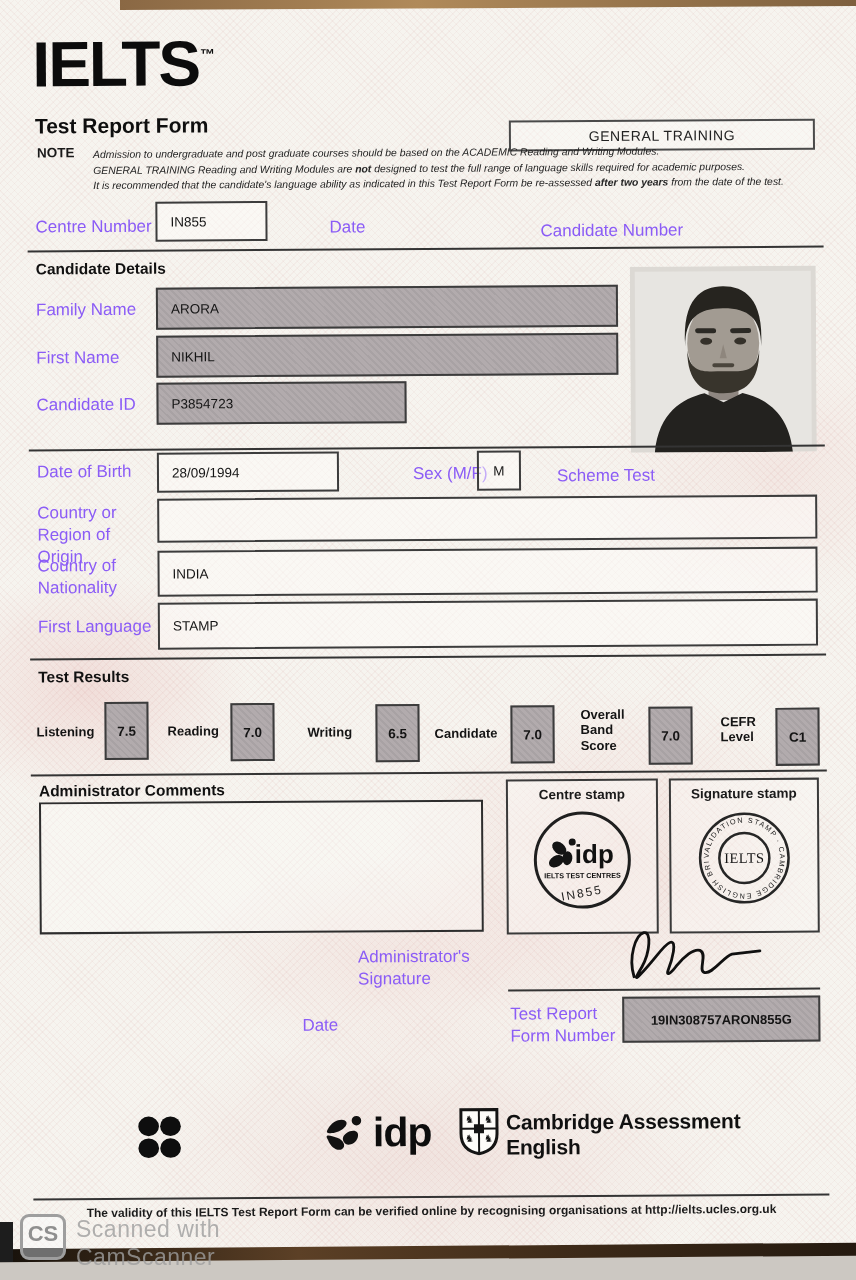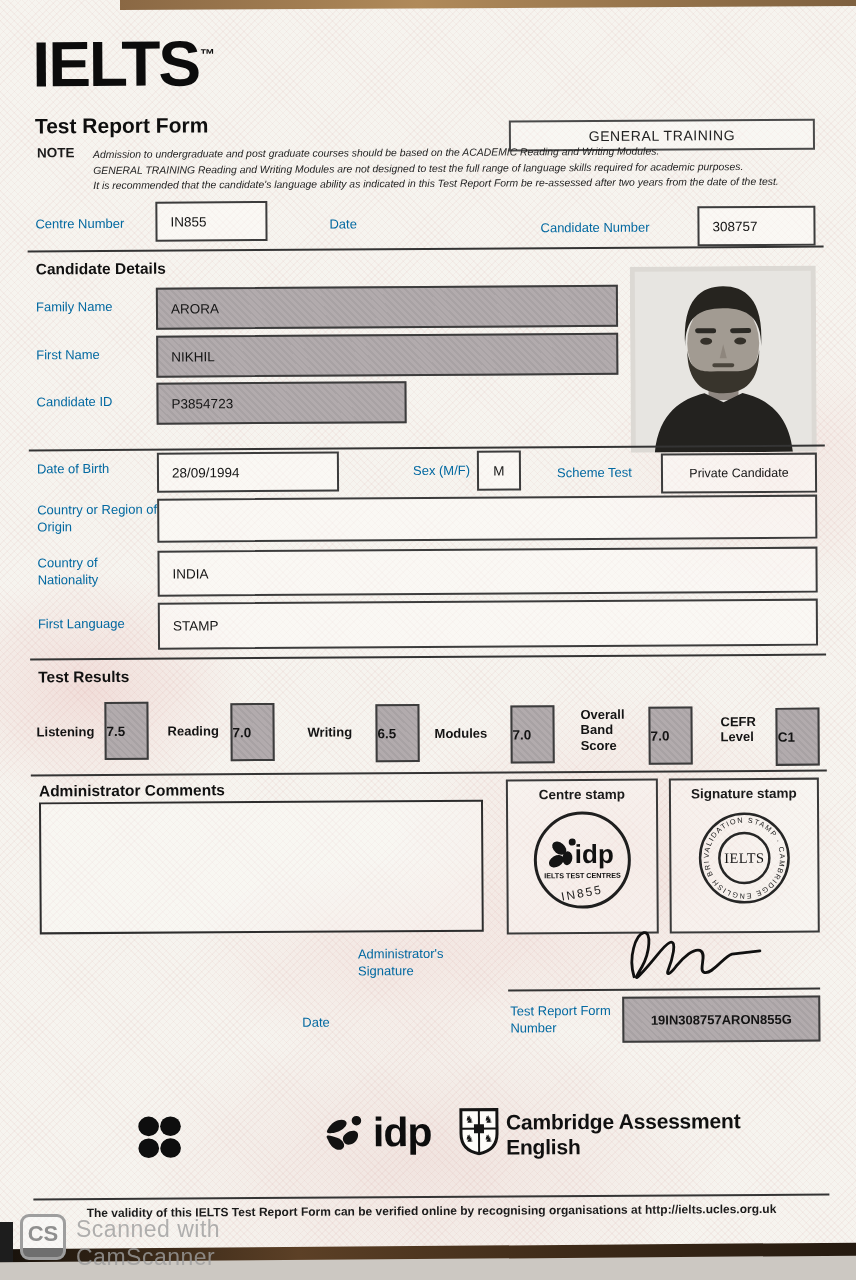--- a/index.html
+++ b/index.html
@@ -15,21 +15,21 @@
       radial-gradient(ellipse 230px 170px at 90px 690px, rgba(214,108,108,0.16), transparent 70%),
       radial-gradient(ellipse 330px 250px at 620px 860px, rgba(214,108,108,0.12), transparent 70%),
       radial-gradient(ellipse 430px 210px at 430px 1160px, rgba(198,98,98,0.11), transparent 70%),
       radial-gradient(ellipse 260px 190px at 780px 470px, rgba(214,108,108,0.09), transparent 70%),
       radial-gradient(ellipse 300px 150px at 400px 960px, rgba(214,108,108,0.10), transparent 70%),
       repeating-linear-gradient(45deg, rgba(186,88,88,0.05) 0 1px, transparent 1px 5px),
       repeating-linear-gradient(-45deg, rgba(186,88,88,0.05) 0 1px, transparent 1px 5px);
   }
   .doc{position:absolute;inset:0;transform:rotate(-0.35deg)}
   .abs{position:absolute}
-  .lbl{position:absolute;font-size:13px;color:#0369a1;line-height:1.3}
+  .lbl{position:absolute;font-size:17px;color:#8b5cf6;line-height:1.3}
   .nowrap{white-space:nowrap}
   .box{
     position:absolute;border:2px solid #3c3c3c;background:rgba(253,252,249,0.5);
     display:flex;align-items:center;font-size:13.5px;color:#141414;box-sizing:border-box;
   }
   .box .v{padding-left:13px}
   .box.center{justify-content:center}
   .box.filled{
     background-color:#b2abad;
     background-image:repeating-linear-gradient(45deg, rgba(0,0,0,0.055) 0 2px, transparent 2px 5px);
@@ -38,22 +38,22 @@
   .sec-title{position:absolute;font-weight:bold;font-size:15.5px;color:#111}
   .brand{position:absolute;font-weight:bold;font-size:64px;letter-spacing:-2px;line-height:1;color:#0c0c0c}
   .brand sup{font-size:15px;font-weight:bold;position:relative;top:-4px;left:1px}
   .form-title{position:absolute;font-weight:bold;font-size:21px;color:#0e0e0e}
   .module-box{
     position:absolute;border:2px solid #4a4a4a;display:flex;align-items:center;justify-content:center;
     font-size:14px;letter-spacing:0.6px;color:#222;background:rgba(253,252,249,0.4);box-sizing:border-box;
   }
   .note-lbl{position:absolute;font-weight:bold;font-size:13.5px}
   .note{position:absolute;font-style:italic;font-size:10.4px;line-height:1.5;color:#242424}
-  .note .b{font-weight:normal}
-  .score-box{width:44px;height:58px;font-weight:bold}
+  .note .b{font-weight:bold}
+  .score-box{width:44px;height:58px;justify-content:center;font-weight:bold}
   .score-lbl{position:absolute;font-weight:bold;font-size:13px;line-height:1.18;color:#141414}
   .stamp-frame{position:absolute;border:2px solid #3a3a3a;background:rgba(253,252,249,0.35);box-sizing:border-box;text-align:center}
   .stamp-title{font-weight:bold;font-size:13.5px;margin-top:6px}
   .comments-box{position:absolute;border:2px solid #2d2d2d;background:rgba(253,252,249,0.35);box-sizing:border-box}
   .validity{position:absolute;left:0;width:856px;text-align:center;font-size:12px;font-weight:bold;color:#1b1b1b}
   .bc-text{position:absolute;font-weight:800;font-size:21.5px;line-height:1.06;color:#0d0d0d;letter-spacing:-0.3px}
   .idp-text{position:absolute;font-weight:bold;font-size:41px;color:#0d0d0d;letter-spacing:-1px;line-height:1}
   .cam-text{position:absolute;font-weight:bold;font-size:21px;line-height:1.2;color:#101010;letter-spacing:-0.2px}
   .band-top{position:absolute;left:120px;top:-3px;width:745px;height:11px;transform:rotate(-0.3deg);
     background:linear-gradient(90deg,#8a6844,#b08a5a 40%,#7d5f3e)}
@@ -91,23 +91,20 @@
       <div class="nowrap"><span>GENERAL TRAINING Reading and Writing Modules are </span><span class="b">not</span><span> designed to test the full range of language skills required for academic purposes.</span></div>
       <div class="nowrap"><span>It is recommended that the candidate's language ability as indicated in this Test Report Form be re-assessed </span><span class="b">after two years</span><span> from the date of the test.</span></div>
     </div>
 
     <div class="lbl nowrap" style="left:38px;top:214px">Centre Number</div>
     <div class="box" style="left:158px;top:200px;width:112px;height:40px">
         <span class="v">IN855</span>
       </div>
     <div class="lbl nowrap" style="left:332px;top:216px">Date</div>
     <div class="lbl nowrap" style="left:543px;top:221px">Candidate Number</div>
-    <div class="box" style="left:700px;top:208px;width:118px;height:40px">
-        <span class="v">308757</span>
-      </div>
     <div class="rule" style="left:30px;top:248px;width:796px"></div>
 
     <div class="sec-title" style="left:38px;top:258px">Candidate Details</div>
 
     <div class="photo">
       <svg viewBox="0 0 186 186" width="186" height="186">
         <rect width="186" height="186" fill="#dcd9d4"></rect>
         <rect x="5" y="5" width="176" height="176" fill="#e7e5e1"></rect>
         <rect x="78" y="106" width="30" height="28" fill="#8f8781"></rect>
         <path d="M24,186 C28,146 52,132 74,127 L93,136 L112,127 C134,132 158,146 162,186 Z" fill="#23221f"></path>
@@ -142,23 +139,20 @@
 
     <div class="lbl nowrap" style="left:38px;top:459px">Date of Birth</div>
     <div class="box" style="left:158px;top:451px;width:182px;height:40px">
         <span class="v">28/09/1994</span>
       </div>
     <div class="lbl nowrap" style="left:414px;top:463px">Sex (M/F)</div>
     <div class="box center" style="left:478px;top:451px;width:44px;height:40px">
         <span>M</span>
       </div>
     <div class="lbl nowrap" style="left:558px;top:466px">Scheme Test</div>
-    <div class="box center" style="left:662px;top:455px;width:156px;height:40px;font-size:12.5px">
-        <span>Private Candidate</span>
-      </div>
 
     <div class="lbl" style="left:38px;top:500px;width:120px">Country or Region of Origin</div>
     <div class="box" style="left:158px;top:497px;width:660px;height:44px">
         <span class="v"></span>
       </div>
 
     <div class="lbl" style="left:38px;top:553px;width:84px">Country of Nationality</div>
     <div class="box" style="left:158px;top:549px;width:660px;height:46px">
         <span class="v">INDIA</span>
       </div>
@@ -180,21 +174,21 @@
     <div class="score-lbl nowrap" style="left:167px;top:722px">Reading</div>
     <div class="box filled score-box" style="left:230px;top:702px">
         <span>7.0</span>
       </div>
 
     <div class="score-lbl nowrap" style="left:307px;top:724px">Writing</div>
     <div class="box filled score-box" style="left:375px;top:704px">
         <span>6.5</span>
       </div>
 
-    <div class="score-lbl nowrap" style="left:434px;top:726px">Modules</div>
+    <div class="score-lbl nowrap" style="left:434px;top:726px">Candidate</div>
     <div class="box filled score-box" style="left:510px;top:706px">
         <span>7.0</span>
       </div>
 
     <div class="score-lbl" style="left:580px;top:708px;width:62px">Overall Band Score</div>
     <div class="box filled score-box" style="left:648px;top:708px">
         <span>7.0</span>
       </div>
 
     <div class="score-lbl" style="left:720px;top:716px;width:46px">CEFR Level</div>

